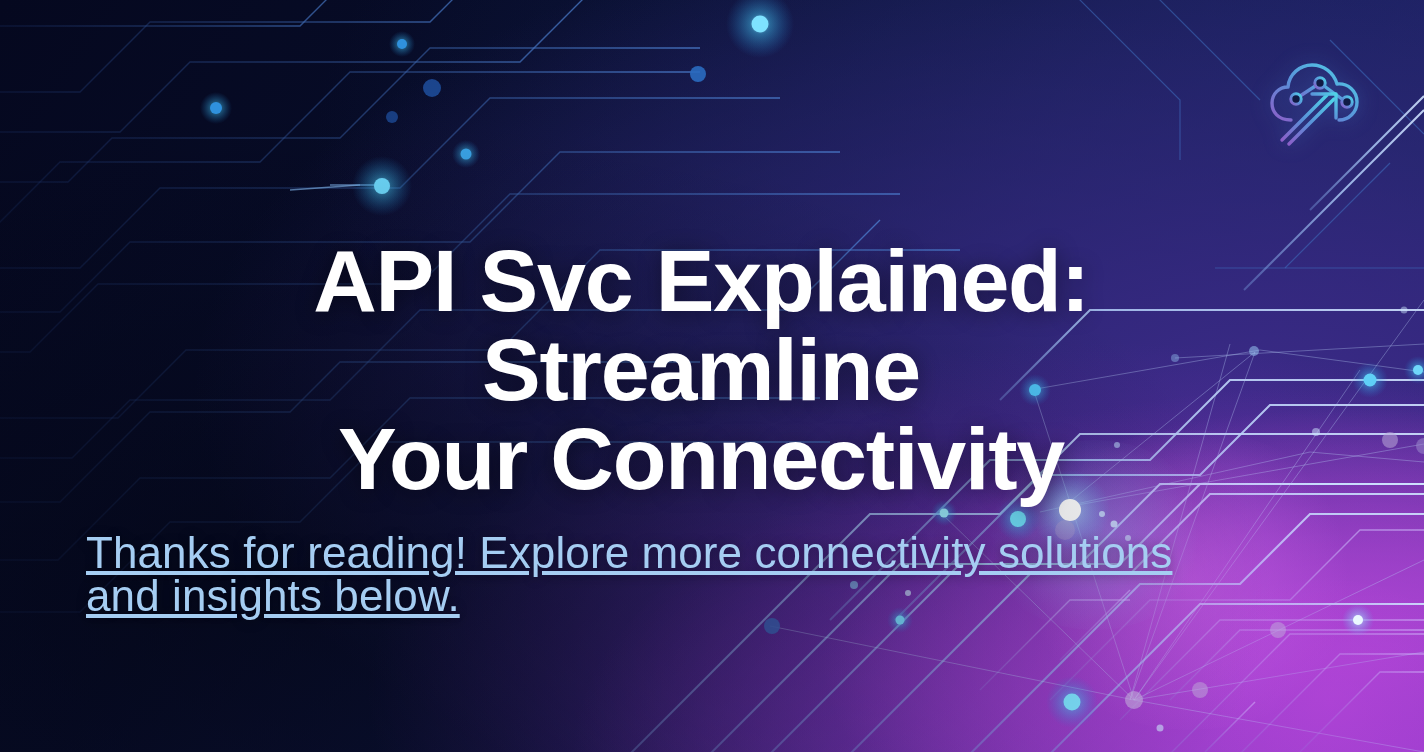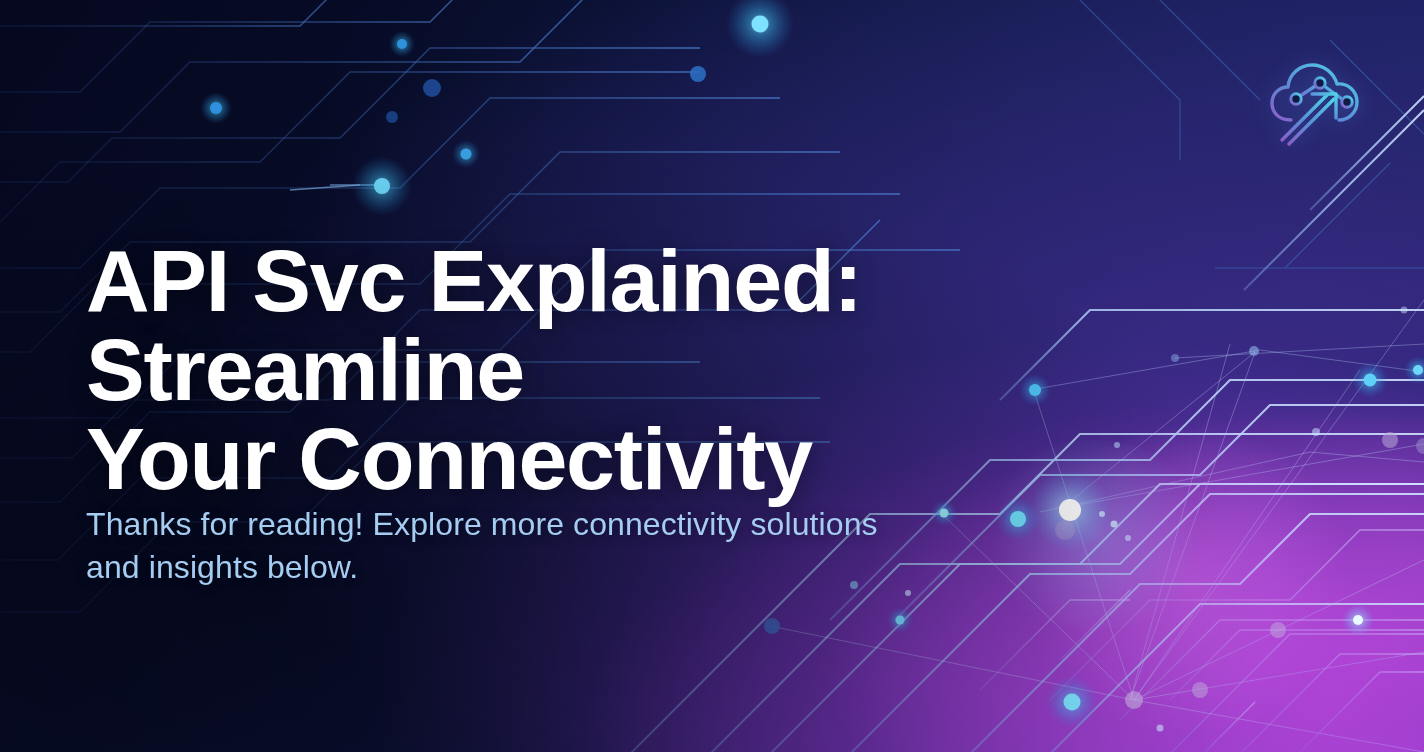--- a/index.html
+++ b/index.html
@@ -19,25 +19,27 @@
 
   .layer{ position:absolute; inset:0; }
   .layer svg{ display:block; width:1424px; height:752px; }
 
   
   .content{ position:absolute; left:86px; top:236px; width:1230px; z-index:40; }
   .title{
     font-size:88px; line-height:89px; font-weight:700; color:#ffffff;
     letter-spacing:-1.2px; text-shadow:0 2px 22px rgba(0,0,0,.45);
     white-space:pre-line;
+    text-align:center;
   }
   .subtitle{
-    font-size:32px; line-height:43px; font-weight:400;
+    margin-top:28px; font-size:44px; line-height:43px; font-weight:400;
     color:#a5cdf2; letter-spacing:.1px; white-space:pre-line;
     text-shadow:0 1px 12px rgba(0,0,0,.4);
+    text-decoration:underline;
   }
 
   
   .logo{ position:absolute; right:50px; top:52px; width:110px; height:100px; z-index:40; }
   .logo svg{ width:110px; height:100px; display:block;
     filter:drop-shadow(0 0 10px rgba(80,150,230,.35)); }
 
   
   .glow{ position:absolute; border-radius:50%; pointer-events:none; }
   .g1{ left:1010px; top:430px; width:360px; height:300px;

